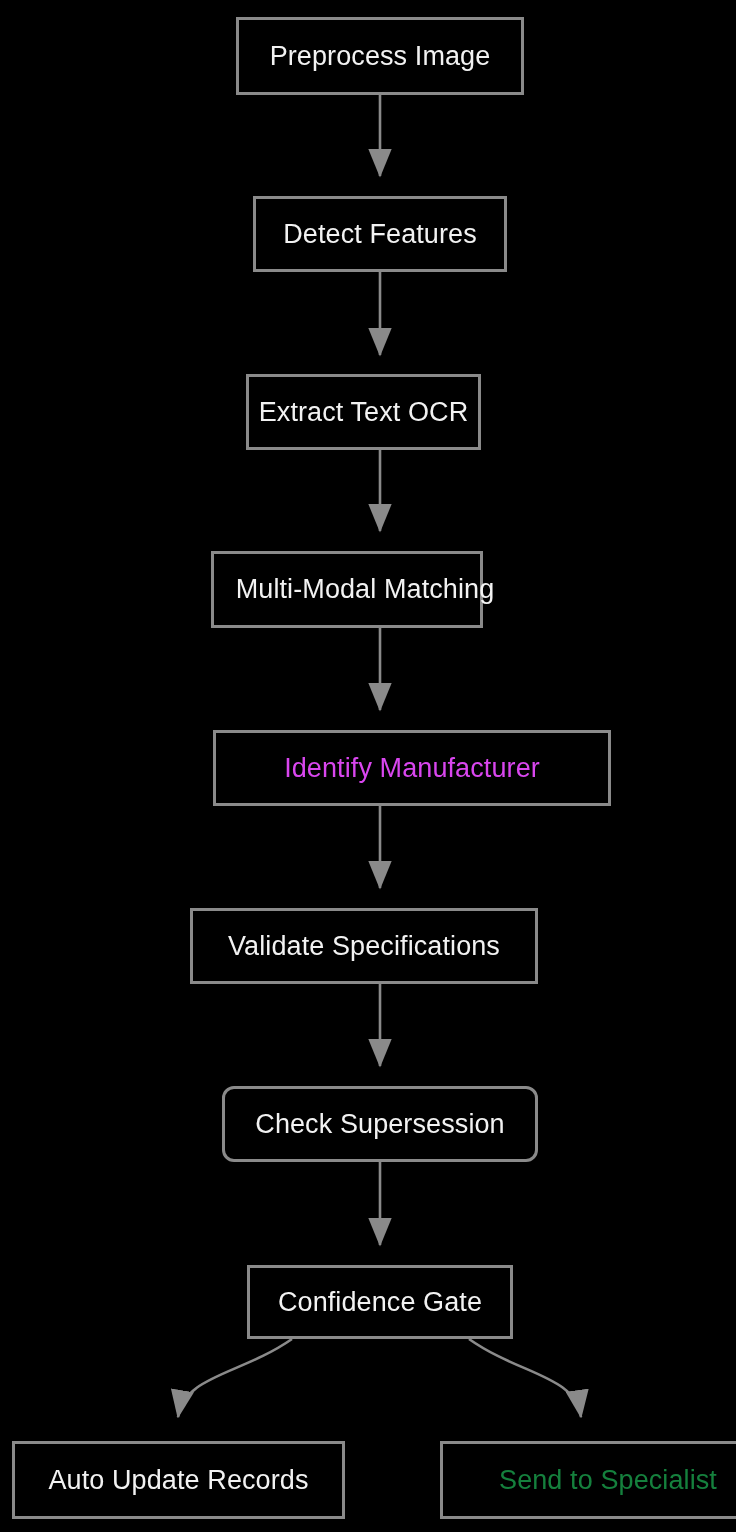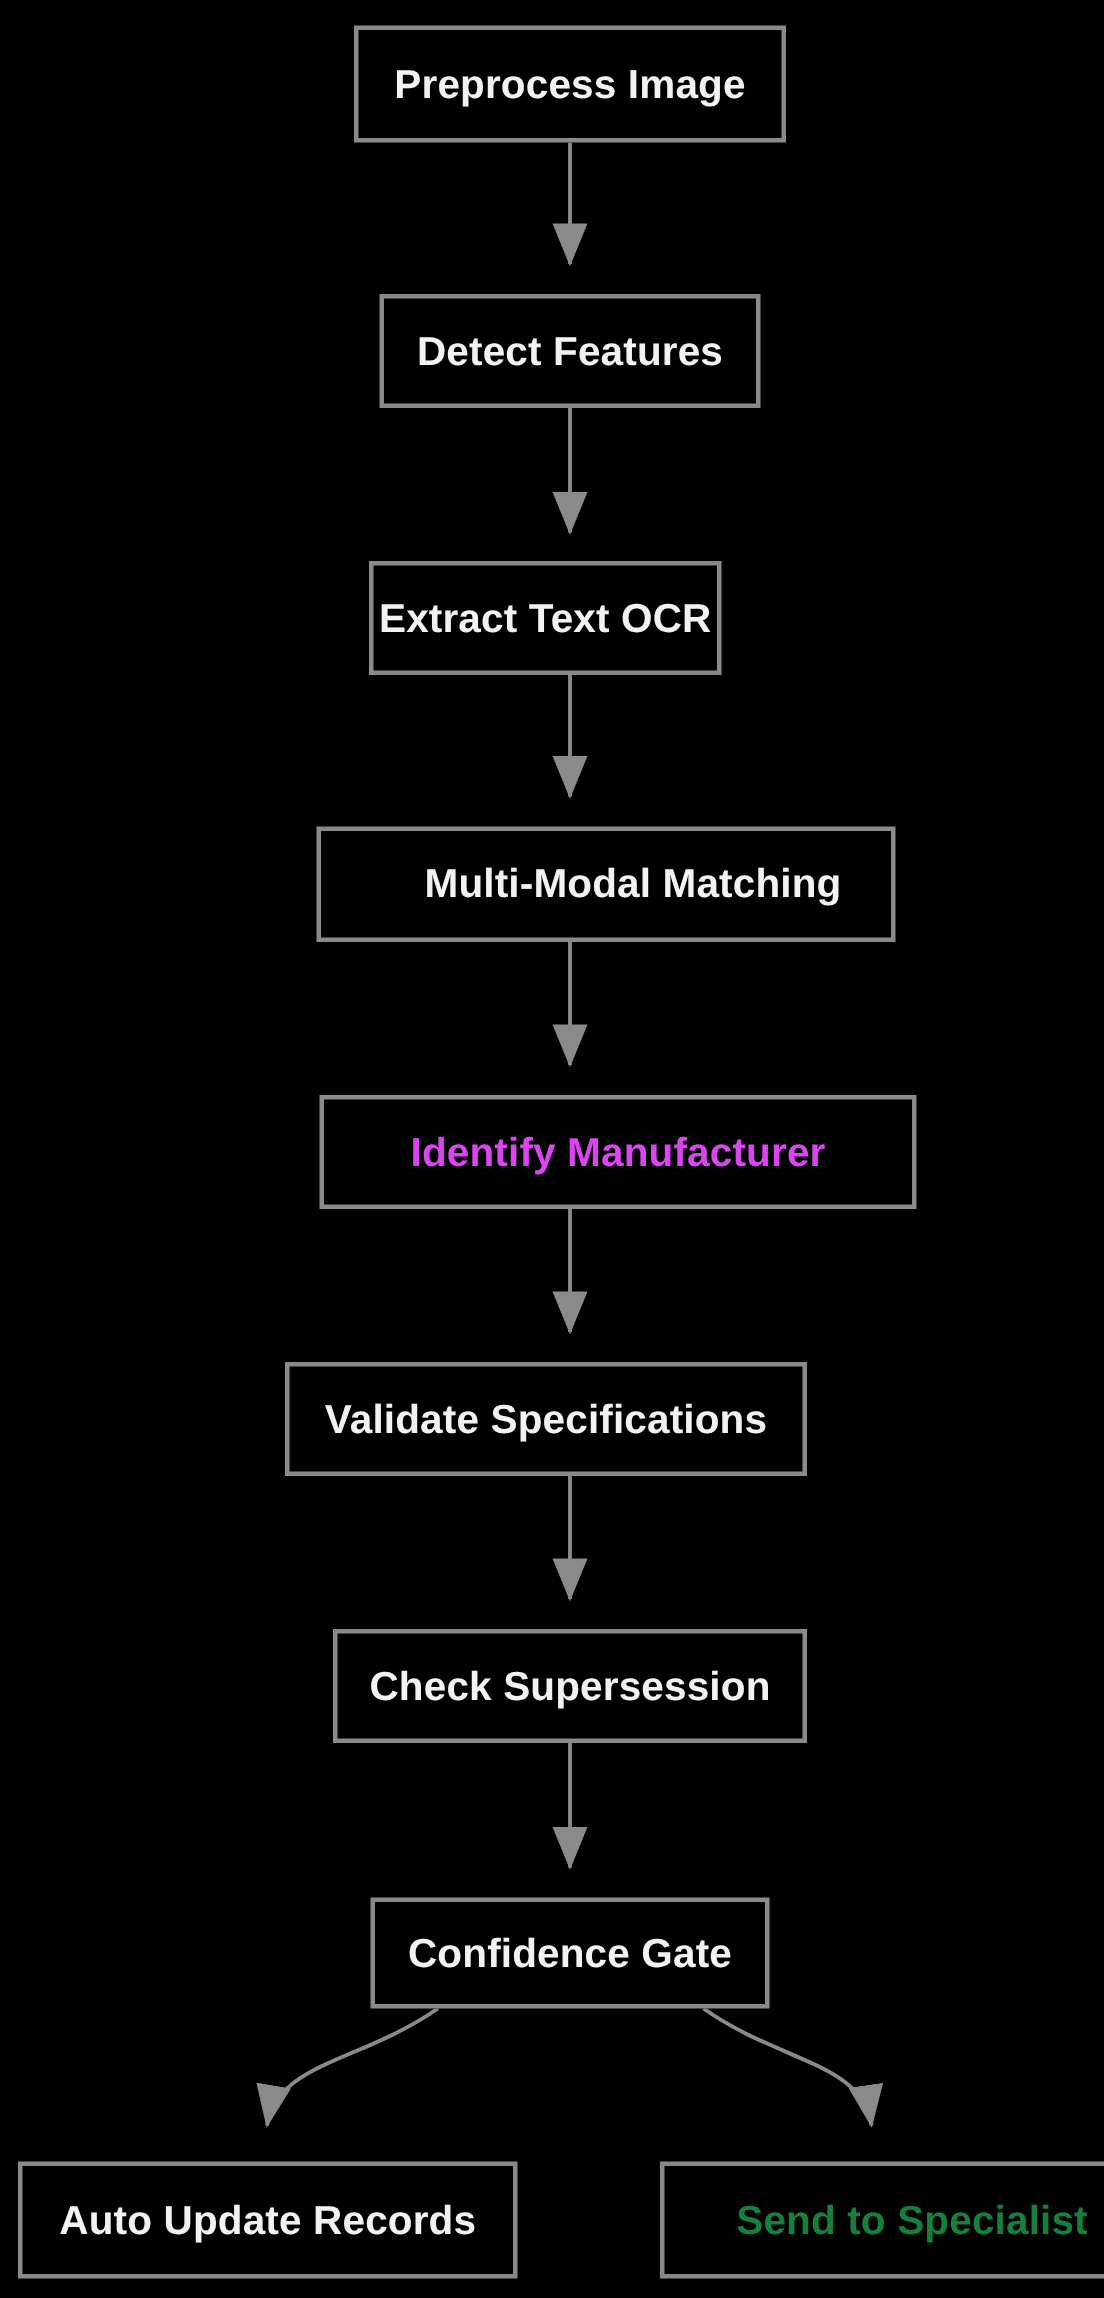--- a/index.html
+++ b/index.html
@@ -31,21 +31,21 @@
   .node {
     position: absolute;
     box-sizing: border-box;
     border: 3px solid #8a8a8a;
     background: #000000;
     color: #f2f2f2;
     display: flex;
     align-items: center;
     justify-content: center;
     font-size: 27px;
-    font-weight: 700;
+    font-weight: 400;
     letter-spacing: 0.1px;
     line-height: 1;
     white-space: nowrap;
   }
   .node-label {
     display: block;
     padding: 0 2px;
   }
 </style>
 </head>
@@ -74,30 +74,30 @@
 
   <div class="node" style="left: 236px; top: 17px; width: 288px; height: 78px; border-color: rgb(138, 138, 138); background: rgb(0, 0, 0); color: rgb(242, 242, 242);">
     <span class="node-label">Preprocess Image</span>
   </div>
   <div class="node" style="left: 253px; top: 196px; width: 254px; height: 76px; border-color: rgb(138, 138, 138); background: rgb(0, 0, 0); color: rgb(242, 242, 242);">
     <span class="node-label">Detect Features</span>
   </div>
   <div class="node" style="left: 246px; top: 374px; width: 235px; height: 76px; border-color: rgb(138, 138, 138); background: rgb(0, 0, 0); color: rgb(242, 242, 242);">
     <span class="node-label">Extract Text OCR</span>
   </div>
-  <div class="node" style="left: 211px; top: 551px; width: 386px; height: 77px; border-color: rgb(138, 138, 138); background: rgb(0, 0, 0); color: rgb(242, 242, 242); padding-left: 36px;">
+  <div class="node" style="left: 211px; top: 551px; width: 272px; height: 77px; border-color: rgb(138, 138, 138); background: rgb(0, 0, 0); color: rgb(242, 242, 242); padding-left: 36px;">
     <span class="node-label">Multi-Modal Matching</span>
   </div>
   <div class="node" style="left: 213px; top: 730px; width: 398px; height: 76px; border-color: rgb(138, 138, 138); background: rgb(0, 0, 0); color: #d946ef;">
     <span class="node-label">Identify Manufacturer</span>
   </div>
   <div class="node" style="left: 190px; top: 908px; width: 348px; height: 76px; border-color: rgb(138, 138, 138); background: rgb(0, 0, 0); color: rgb(242, 242, 242);">
     <span class="node-label">Validate Specifications</span>
   </div>
-  <div class="node" style="left: 222px; top: 1086px; width: 316px; height: 76px; border-color: rgb(138, 138, 138); background: rgb(0, 0, 0); color: rgb(242, 242, 242);">
+  <div class="node" style="left: 222px; top: 1086px; width: 316px; height: 76px; border-color: rgb(138, 138, 138); background: rgb(0, 0, 0); color: rgb(242, 242, 242); border-radius: 12px;">
     <span class="node-label">Check Supersession</span>
   </div>
   <div class="node" style="left: 12px; top: 1441px; width: 333px; height: 78px; border-color: rgb(138, 138, 138); background: rgb(0, 0, 0); color: rgb(242, 242, 242);">
     <span class="node-label">Auto Update Records</span>
   </div>
   <div class="node" style="left: 247px; top: 1265px; width: 266px; height: 74px; border-color: rgb(138, 138, 138); background: rgb(0, 0, 0); color: rgb(242, 242, 242);">
     <span class="node-label">Confidence Gate</span>
   </div>
   <div class="node" style="left: 440px; top: 1441px; width: 336px; height: 78px; border-color: rgb(138, 138, 138); background: rgb(0, 0, 0); color: #15803d;">
     <span class="node-label">Send to Specialist</span>

